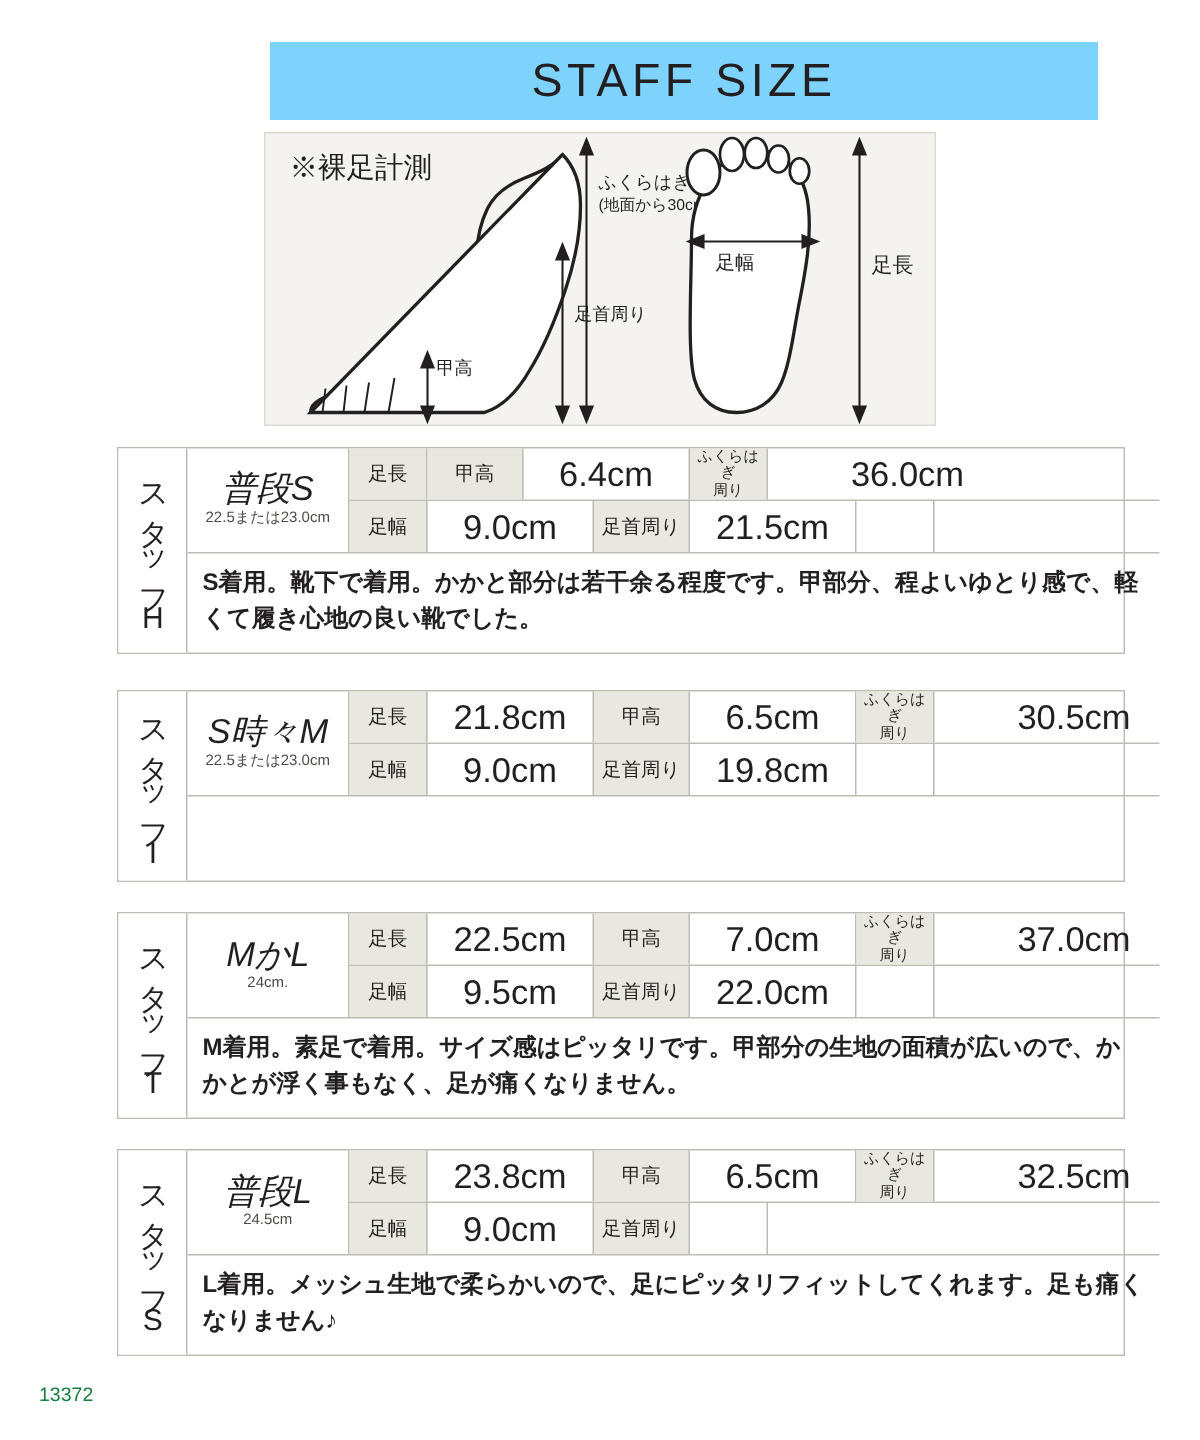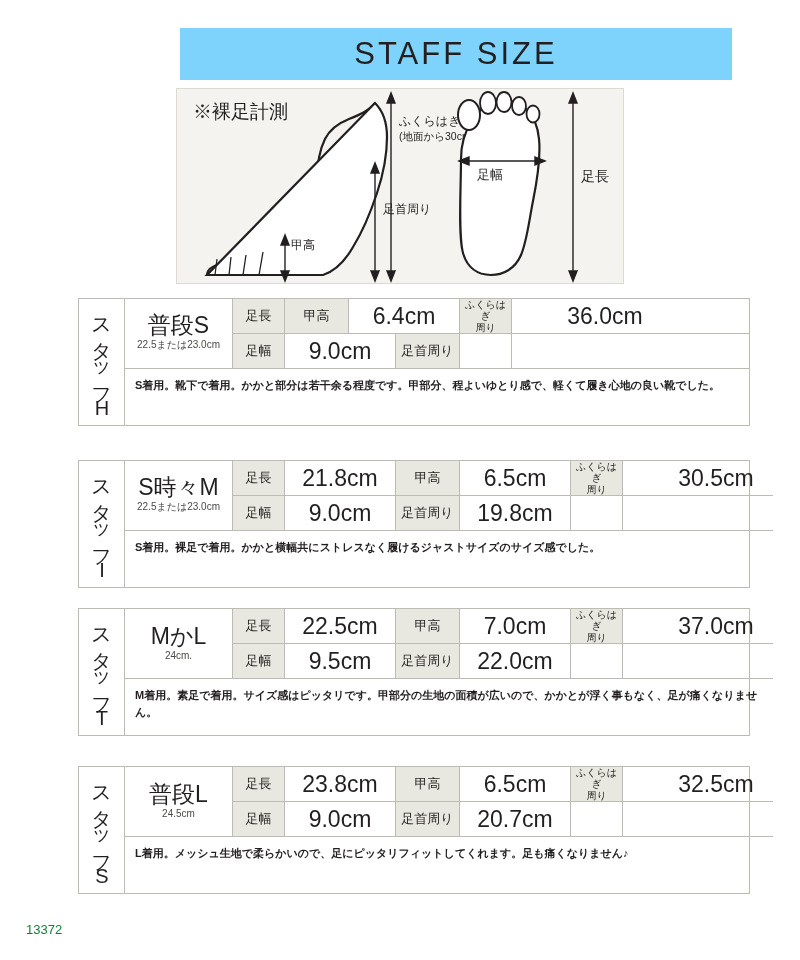--- a/index.html
+++ b/index.html
@@ -107,20 +107,21 @@
     flex-direction: column;
     align-items: center;
     justify-content: center;
     padding: 2px 0 4px 0;
     box-sizing: border-box;
   }
   .size-main {
     font-size: 23px;
     line-height: 1.05;
     color: #231f20;
+    font-style: italic;
   }
   .size-sub {
     font-size: 10px;
     color: #4c4a46;
     margin-top: 1px;
   }
   .measures {
     flex: 1 1 auto;
     display: flex;
     flex-direction: column;
@@ -157,21 +158,21 @@
     box-sizing: border-box;
   }
   .mval.v1 { width: 111px; flex: 0 0 111px; }
   .mval.v2 { width: 111px; flex: 0 0 111px; text-align: right; }
   .mval.v3 { width: 114px; flex: 0 0 114px; border-right: none; margin-left: 36px; }
   .mval.blank { border-right: 1px solid #bdbcb4; }
   .mval.blank.last { border-right: none; }
 
   .comment {
     padding: 8px 10px 10px 10px;
-    font-size: 11px;
+    font-size: 16px;
     font-weight: bold;
     line-height: 1.5;
     color: #231f20;
     letter-spacing: 0px;
   }
 
   .page-code {
     position: absolute;
     left: 26px;
     top: 922px;
@@ -273,20 +274,21 @@
             <div class="mlabel w3">
               <span>ふくらはぎ</span>
               <span>周り</span>
             </div>
             <div class="mval v3">36.0cm</div>
           </div>
           <div class="mrow">
             <div class="mlabel w1">足幅</div>
             <div class="mval v1">9.0cm</div>
             <div class="mlabel w2">足首周り</div>
+            <div class="mval v2">21.5cm</div>
             <div class="mval blank" style="width:52px;flex:0 0 52px;"></div>
             <div class="mval blank last v3"></div>
           </div>
         </div>
       </div>
       <div class="comment">S着用。靴下で着用。かかと部分は若干余る程度です。甲部分、程よいゆとり感で、軽くて履き心地の良い靴でした。</div>
     </div>
   </div>
 
   <div class="staff-block" style="top:460px;">
@@ -312,21 +314,20 @@
           <div class="mrow">
             <div class="mlabel w1">足幅</div>
             <div class="mval v1">9.0cm</div>
             <div class="mlabel w2">足首周り</div>
             <div class="mval v2">19.8cm</div>
             <div class="mval blank" style="width:52px;flex:0 0 52px;"></div>
             <div class="mval blank last v3"></div>
           </div>
         </div>
       </div>
-      <div class="comment">S着用。裸足で着用。かかと横幅共にストレスなく履けるジャストサイズのサイズ感でした。</div>
     </div>
   </div>
 
   <div class="staff-block" style="top:608px;">
     <div class="staff-label">スタッフT</div>
     <div class="staff-right">
       <div class="rows">
         <div class="size-cell">
           <span class="size-main">MかL</span>
           <span class="size-sub">24cm.</span>
@@ -374,21 +375,20 @@
             <div class="mlabel w3">
               <span>ふくらはぎ</span>
               <span>周り</span>
             </div>
             <div class="mval v3">32.5cm</div>
           </div>
           <div class="mrow">
             <div class="mlabel w1">足幅</div>
             <div class="mval v1">9.0cm</div>
             <div class="mlabel w2">足首周り</div>
-            <div class="mval v2">20.7cm</div>
             <div class="mval blank" style="width:52px;flex:0 0 52px;"></div>
             <div class="mval blank last v3"></div>
           </div>
         </div>
       </div>
       <div class="comment">L着用。メッシュ生地で柔らかいので、足にピッタリフィットしてくれます。足も痛くなりません♪</div>
     </div>
   </div>
 
   <div class="page-code">13372</div>

